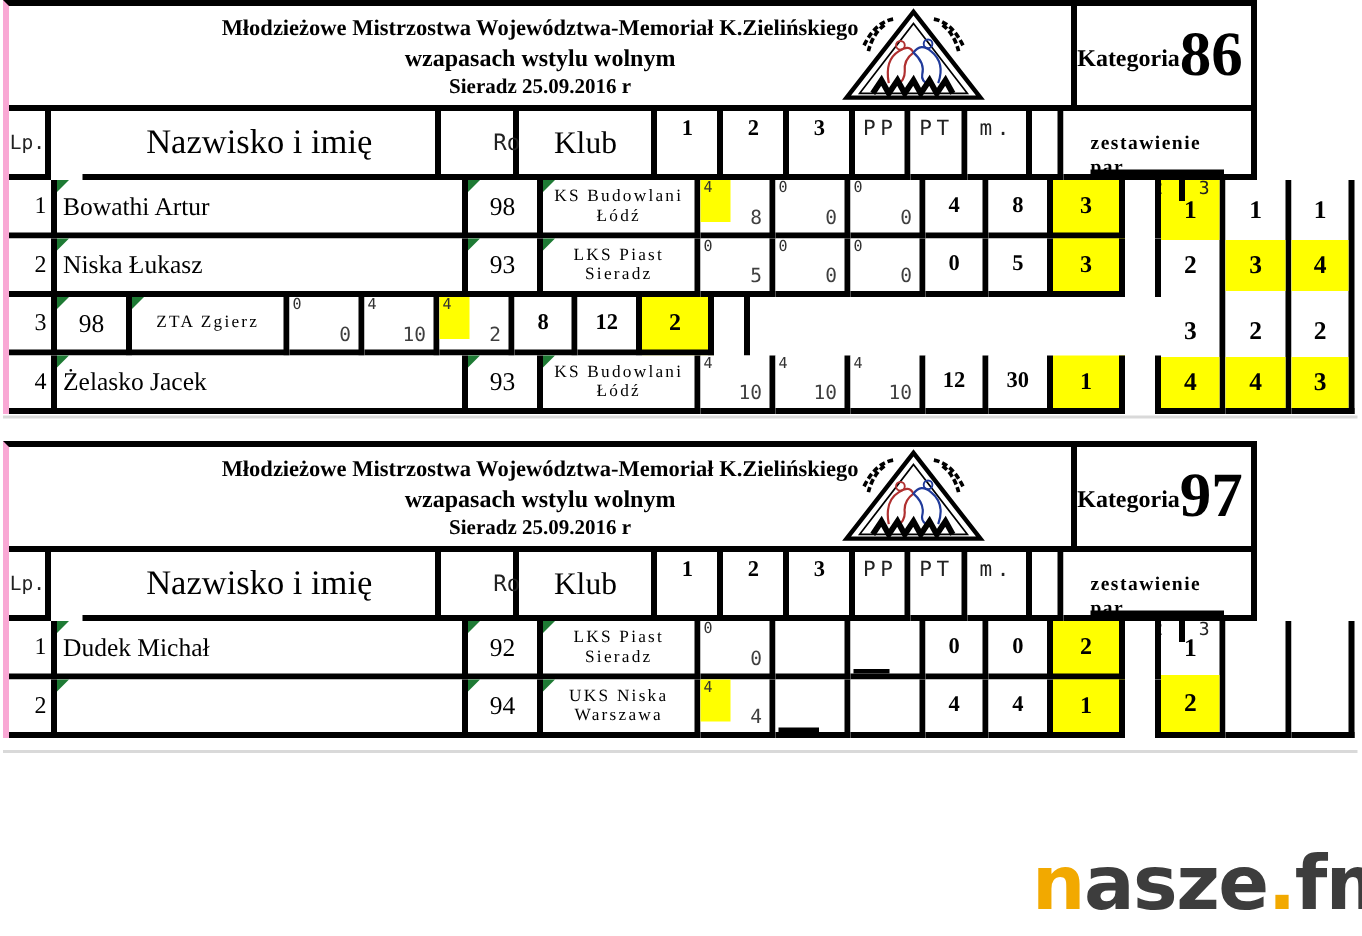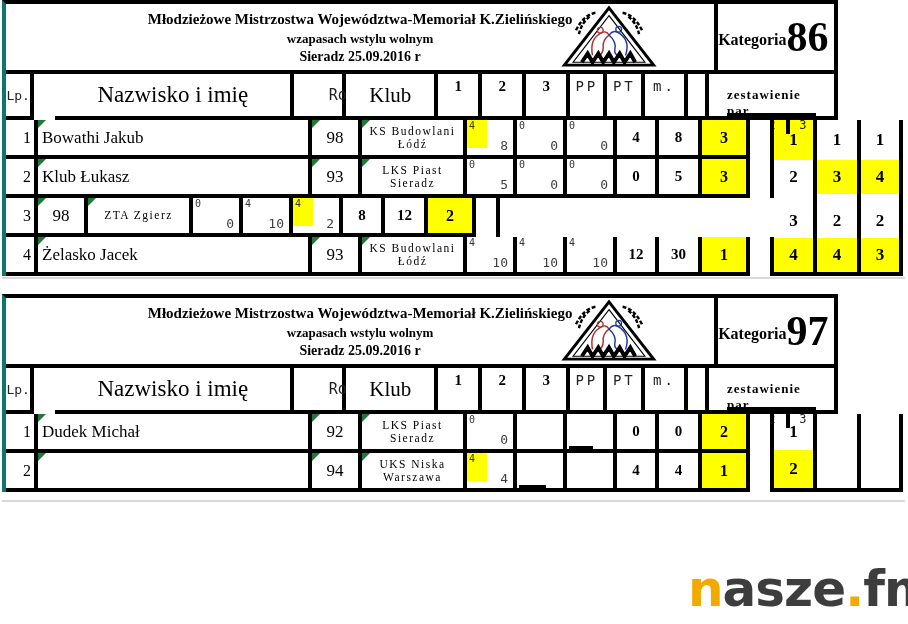--- a/index.html
+++ b/index.html
@@ -4,36 +4,36 @@
 <style>
   :root{
     --highlight:#ffff00;
     --flag_green:#1e7a34;
     --brand_orange:#f2a900;
     --brand_dark:#3d3d3d;
   }
   html,body{margin:0;padding:0;}
   body{width:908px;height:624px;position:relative;background:#fff;
        font-family:"Liberation Serif",serif;color:#000;overflow:hidden;}
-  .tbl{position:absolute;left:2px;width:836px;border-left:4px solid #0f766e;border-top:4px solid #000;
+  .tbl{position:absolute;left:2px;width:836px;border-left:4px solid #f9a8d4;border-top:4px solid #000;
        box-sizing:border-box;background:#fff;}
   .t1{top:0;} .t2{top:294px;}
   .trow{display:flex;}
   .c{box-sizing:border-box;border-right:4px solid #000;border-bottom:4px solid #000;
      position:relative;background:#fff;}
   
   .w-lp{width:32px}.w-name{width:274px}.w-rok{width:50px}.w-klub{width:105px}
   .w-b{width:50px}.w-pp{width:42px}.w-pt{width:43px}.w-m{width:48px}.w-gap{width:24px}
   .w-zest{width:129px}
   
   .h-title{height:70px}.h-hdr{height:46px}.h-row{height:39px}
   
   .title-box{width:768px;text-align:center;}
   .tl1{font-weight:bold;font-size:15px;margin-top:7px;}
-  .tl2{font-weight:bold;font-size:13px;margin-top:3px;}
+  .tl2{font-weight:bold;font-size:16px;margin-top:3px;}
   .tl3{font-weight:bold;font-size:14px;margin-top:2px;}
   .logo{position:absolute;top:1px;right:55px;}
   .kat{display:flex;flex-direction:row;align-items:center;}
   .kat-label{font-weight:bold;font-size:16px;margin-top:5px;}
   .kat-value{font-weight:bold;font-size:42px;line-height:40px;}
   
   .hc{display:flex;align-items:center;justify-content:center;}
   .ht{display:flex;align-items:flex-start;justify-content:center;padding-top:4px;}
   .f-mono{font-family:"DejaVu Sans Mono",monospace;}
   .hdr-lp{font-size:13px;color:#222;}
@@ -140,21 +140,21 @@
     </div>
   </div>
 
   <div class="body-wrap">
     <div class="mainrows">
 
       <div class="trow">
         <div class="c h-row w-lp cell-lp">1</div>
         <div class="c h-row w-name cell-name">
             <i class="tri"></i>
-            <span>Bowathi Jakub</span>
+            <span>Bowathi Artur</span>
           </div>
         <div class="c h-row w-rok cell-rok">
             <i class="tri"></i>
             <span>98</span>
           </div>
         <div class="c h-row w-klub cell-klub">
             <i class="tri"></i>
             <span>KS Budowlani</span>
             <span>Łódź</span>
           </div>
@@ -174,21 +174,21 @@
         <div class="c h-row w-pp cell-pp">4</div>
         <div class="c h-row w-pt cell-pp">8</div>
         <div class="c h-row w-m cell-m">3</div>
         <div class="c h-row w-gap gapcell"></div>
       </div>
 
       <div class="trow">
         <div class="c h-row w-lp cell-lp">2</div>
         <div class="c h-row w-name cell-name">
             <i class="tri"></i>
-            <span>Klub Łukasz</span>
+            <span>Niska Łukasz</span>
           </div>
         <div class="c h-row w-rok cell-rok">
             <i class="tri"></i>
             <span>93</span>
           </div>
         <div class="c h-row w-klub cell-klub">
             <i class="tri"></i>
             <span>LKS Piast</span>
             <span>Sieradz</span>
           </div>

